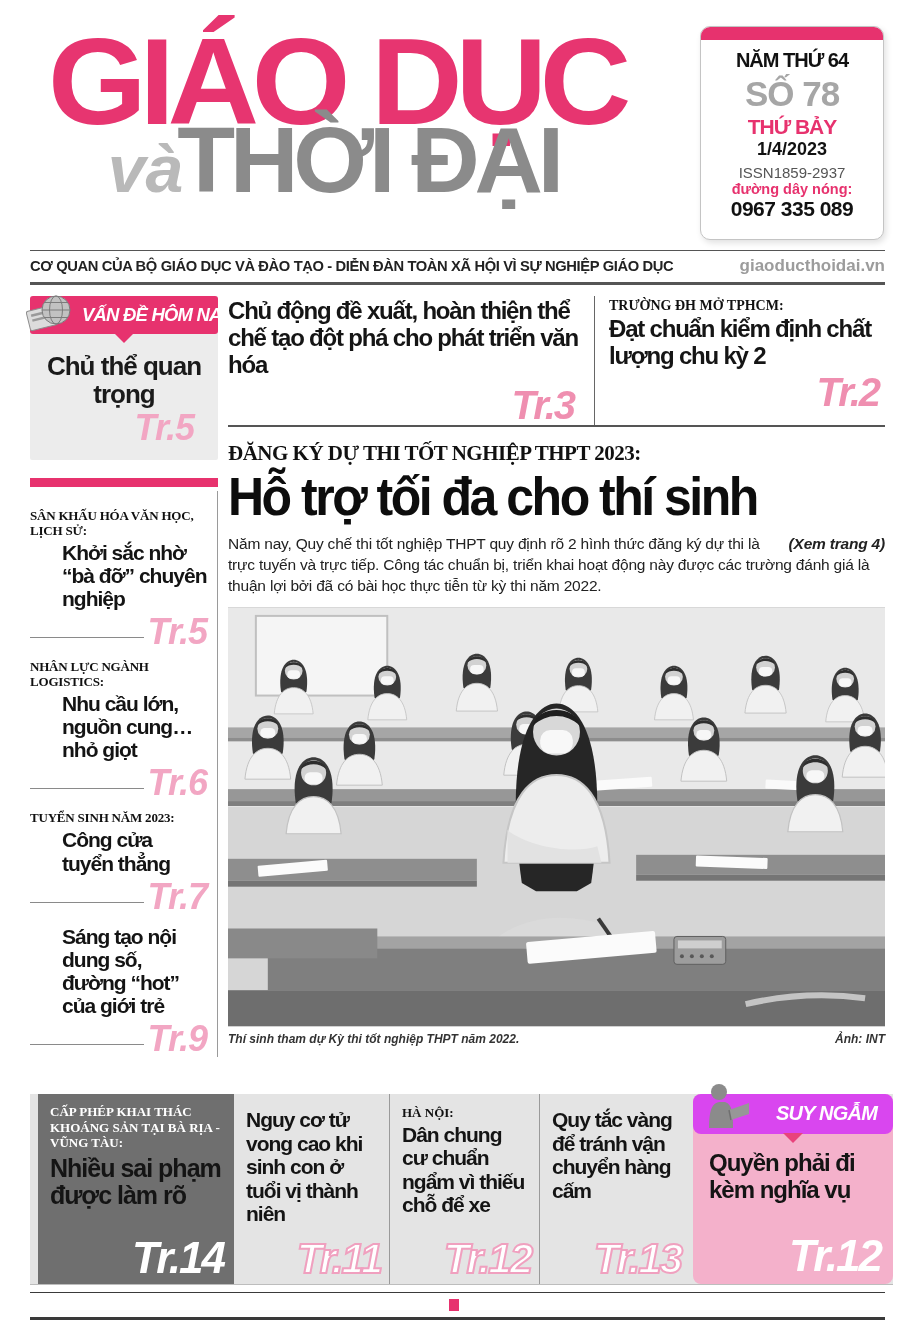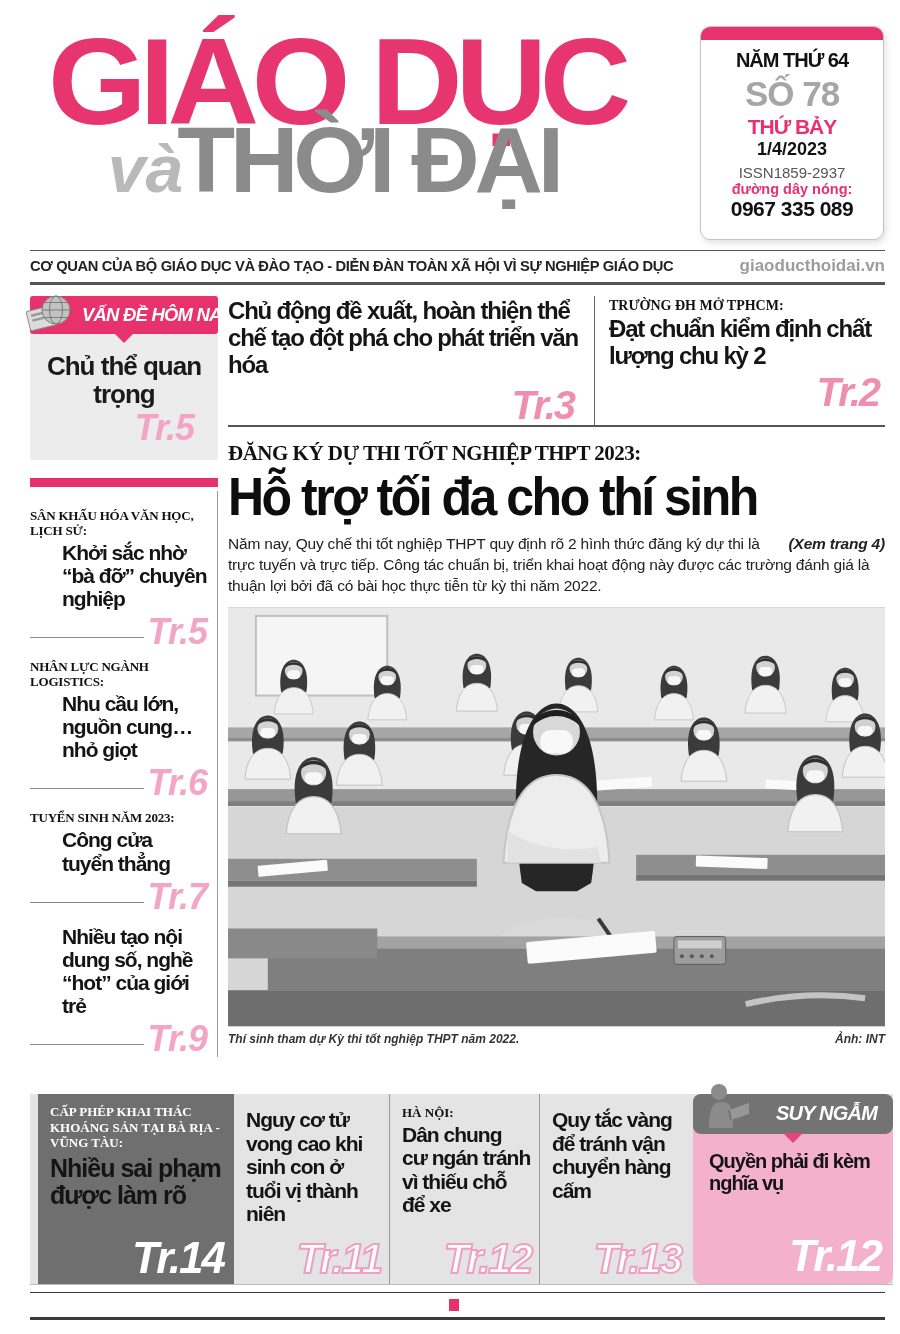--- a/index.html
+++ b/index.html
@@ -72,25 +72,25 @@
   .cellD{width:196px;background:#6f6f6f;color:#fff;padding:10px 10px 6px 12px;box-sizing:border-box;position:relative;}
   .cellD .bs-kicker{font-family:"Liberation Serif", serif;font-size:13px;font-weight:700;line-height:1.2;color:#fff;}
   .cellD .bs-title{font-size:25px;font-weight:700;letter-spacing:-1px;line-height:1.1;margin-top:4px;}
   .pagenum-white{position:absolute;right:10px;bottom:4px;font-size:44px;font-weight:700;font-style:italic;letter-spacing:-2px;color:#fff;line-height:1;}
   .cellG{padding:12px 8px 6px 12px;box-sizing:border-box;position:relative;}
   .c2{width:155px;} .c3{width:150px;border-left:1.5px solid #9a9a9a;} .c4{width:150px;border-left:1.5px solid #9a9a9a;}
   .bs-kicker{font-family:"Liberation Serif", serif;font-size:13px;font-weight:700;color:#111;line-height:1.15;}
   .bs-title{font-size:21px;font-weight:700;letter-spacing:-1px;line-height:1.12;color:#141414;margin-top:2px;}
   .pagenum-outline{position:absolute;right:8px;bottom:4px;font-size:42px;font-weight:700;font-style:italic;letter-spacing:-2px;line-height:1;color:#ffffff;-webkit-text-stroke:2px #f0a0bf;text-shadow:0 0 1px #f0a0bf;}
   .cellP{flex:1;margin-left:4px;background:#f4b1cb;border-radius:8px;position:relative;}
-  .sg-head{position:absolute;left:0;right:0;top:0;height:40px;background:#737373;border-radius:8px;}
+  .sg-head{position:absolute;left:0;right:0;top:0;height:40px;background:#d946ef;border-radius:8px;}
   .sg-head .notch{position:absolute;left:50%;bottom:-9px;margin-left:-10px;width:0;height:0;border-left:10px solid transparent;border-right:10px solid transparent;border-top:10px solid #e8437c;}
   .sg-icon{position:absolute;left:8px;top:-12px;}
   .sg-label{position:absolute;right:16px;top:8px;color:#fff;font-size:20px;font-weight:700;font-style:italic;letter-spacing:-0.8px;}
-  .sg-title{padding:56px 10px 0 16px;font-size:20px;font-weight:700;letter-spacing:-1px;line-height:1.12;color:#141414;}
+  .sg-title{padding:56px 10px 0 16px;font-size:24px;font-weight:700;letter-spacing:-1px;line-height:1.12;color:#141414;}
   .cellP .pagenum-white{right:12px;bottom:6px;}
 
   
   .footer{position:absolute;left:30px;top:1292px;width:855px;border-top:1.5px solid #3a3a3a;border-bottom:3.5px solid #3a3a3a;display:flex;align-items:center;justify-content:center;padding:6px 0;}
   .ft-bullet{display:inline-block;width:10px;height:12px;background:#e7326e;margin-right:8px;}
   .ft-text{font-size:17px;font-weight:700;letter-spacing:-0.3px;color:#1a1a1a;}
 </style>
 </head>
 <body>
 
@@ -161,21 +161,21 @@
       </div>
       <div class="side-item">
         <div class="side-kicker">TUYỂN SINH NĂM 2023:</div>
         <div class="side-title">Công cửa tuyển thẳng</div>
         <div class="side-pagerow">
             <span class="side-rule"></span>
             <span class="pagenum-light">Tr.7</span>
           </div>
       </div>
       <div class="side-item">
-        <div class="side-title">Nhiều tạo nội dung số, nghề “hot” của giới trẻ</div>
+        <div class="side-title">Sáng tạo nội dung số, đường “hot” của giới trẻ</div>
         <div class="side-pagerow">
             <span class="side-rule"></span>
             <span class="pagenum-light">Tr.9</span>
           </div>
       </div>
     </div>
   </div>
 
   <div class="main">
     <div class="toprow">
@@ -283,21 +283,21 @@
       <div class="bs-kicker">CẤP PHÉP KHAI THÁC KHOÁNG SẢN TẠI BÀ RỊA - VŨNG TÀU:</div>
       <div class="bs-title">Nhiều sai phạm được làm rõ</div>
       <div class="pagenum-white">Tr.14</div>
     </div>
     <div class="cellG c2">
       <div class="bs-title">Nguy cơ tử vong cao khi sinh con ở tuổi vị thành niên</div>
       <div class="pagenum-outline">Tr.11</div>
     </div>
     <div class="cellG c3">
       <div class="bs-kicker">HÀ NỘI:</div>
-      <div class="bs-title">Dân chung cư ngán tránh vì thiếu chỗ để xe</div>
+      <div class="bs-title">Dân chung cư chuẩn ngẩm vì thiếu chỗ để xe</div>
       <div class="pagenum-outline">Tr.12</div>
     </div>
     <div class="cellG c4">
       <div class="bs-title">Quy tắc vàng để tránh vận chuyển hàng cấm</div>
       <div class="pagenum-outline">Tr.13</div>
     </div>
     <div class="cellP">
       <div class="sg-head">
         <span class="sg-icon">
           <svg width="52" height="48" viewBox="0 0 52 48">

